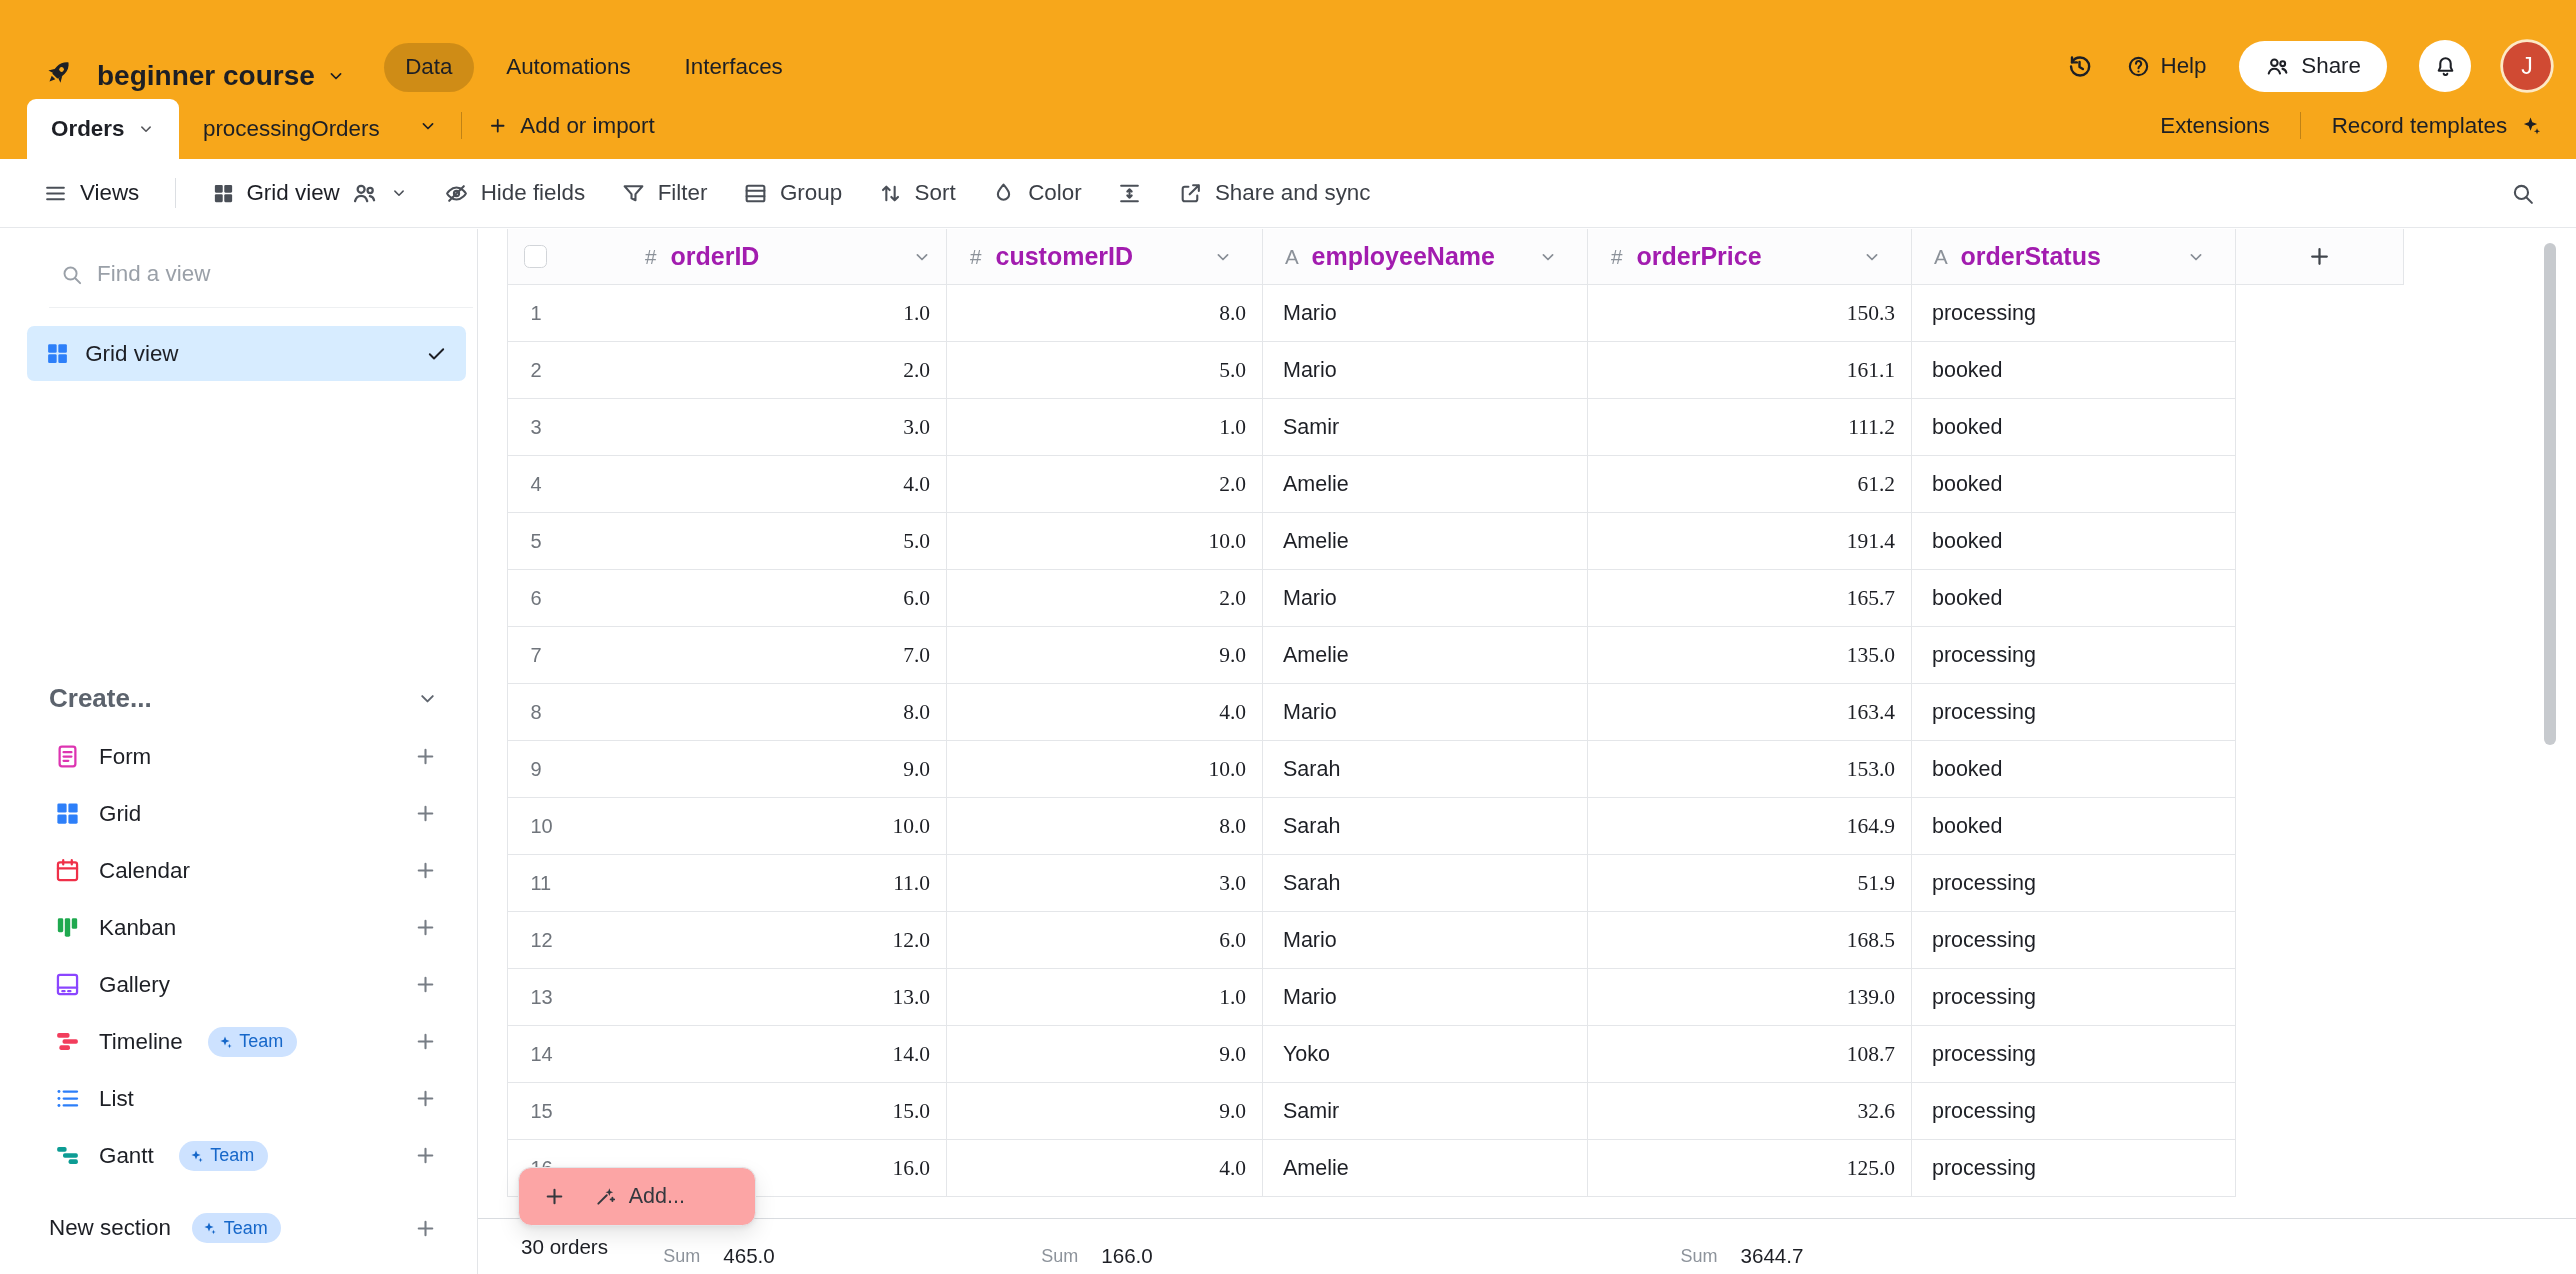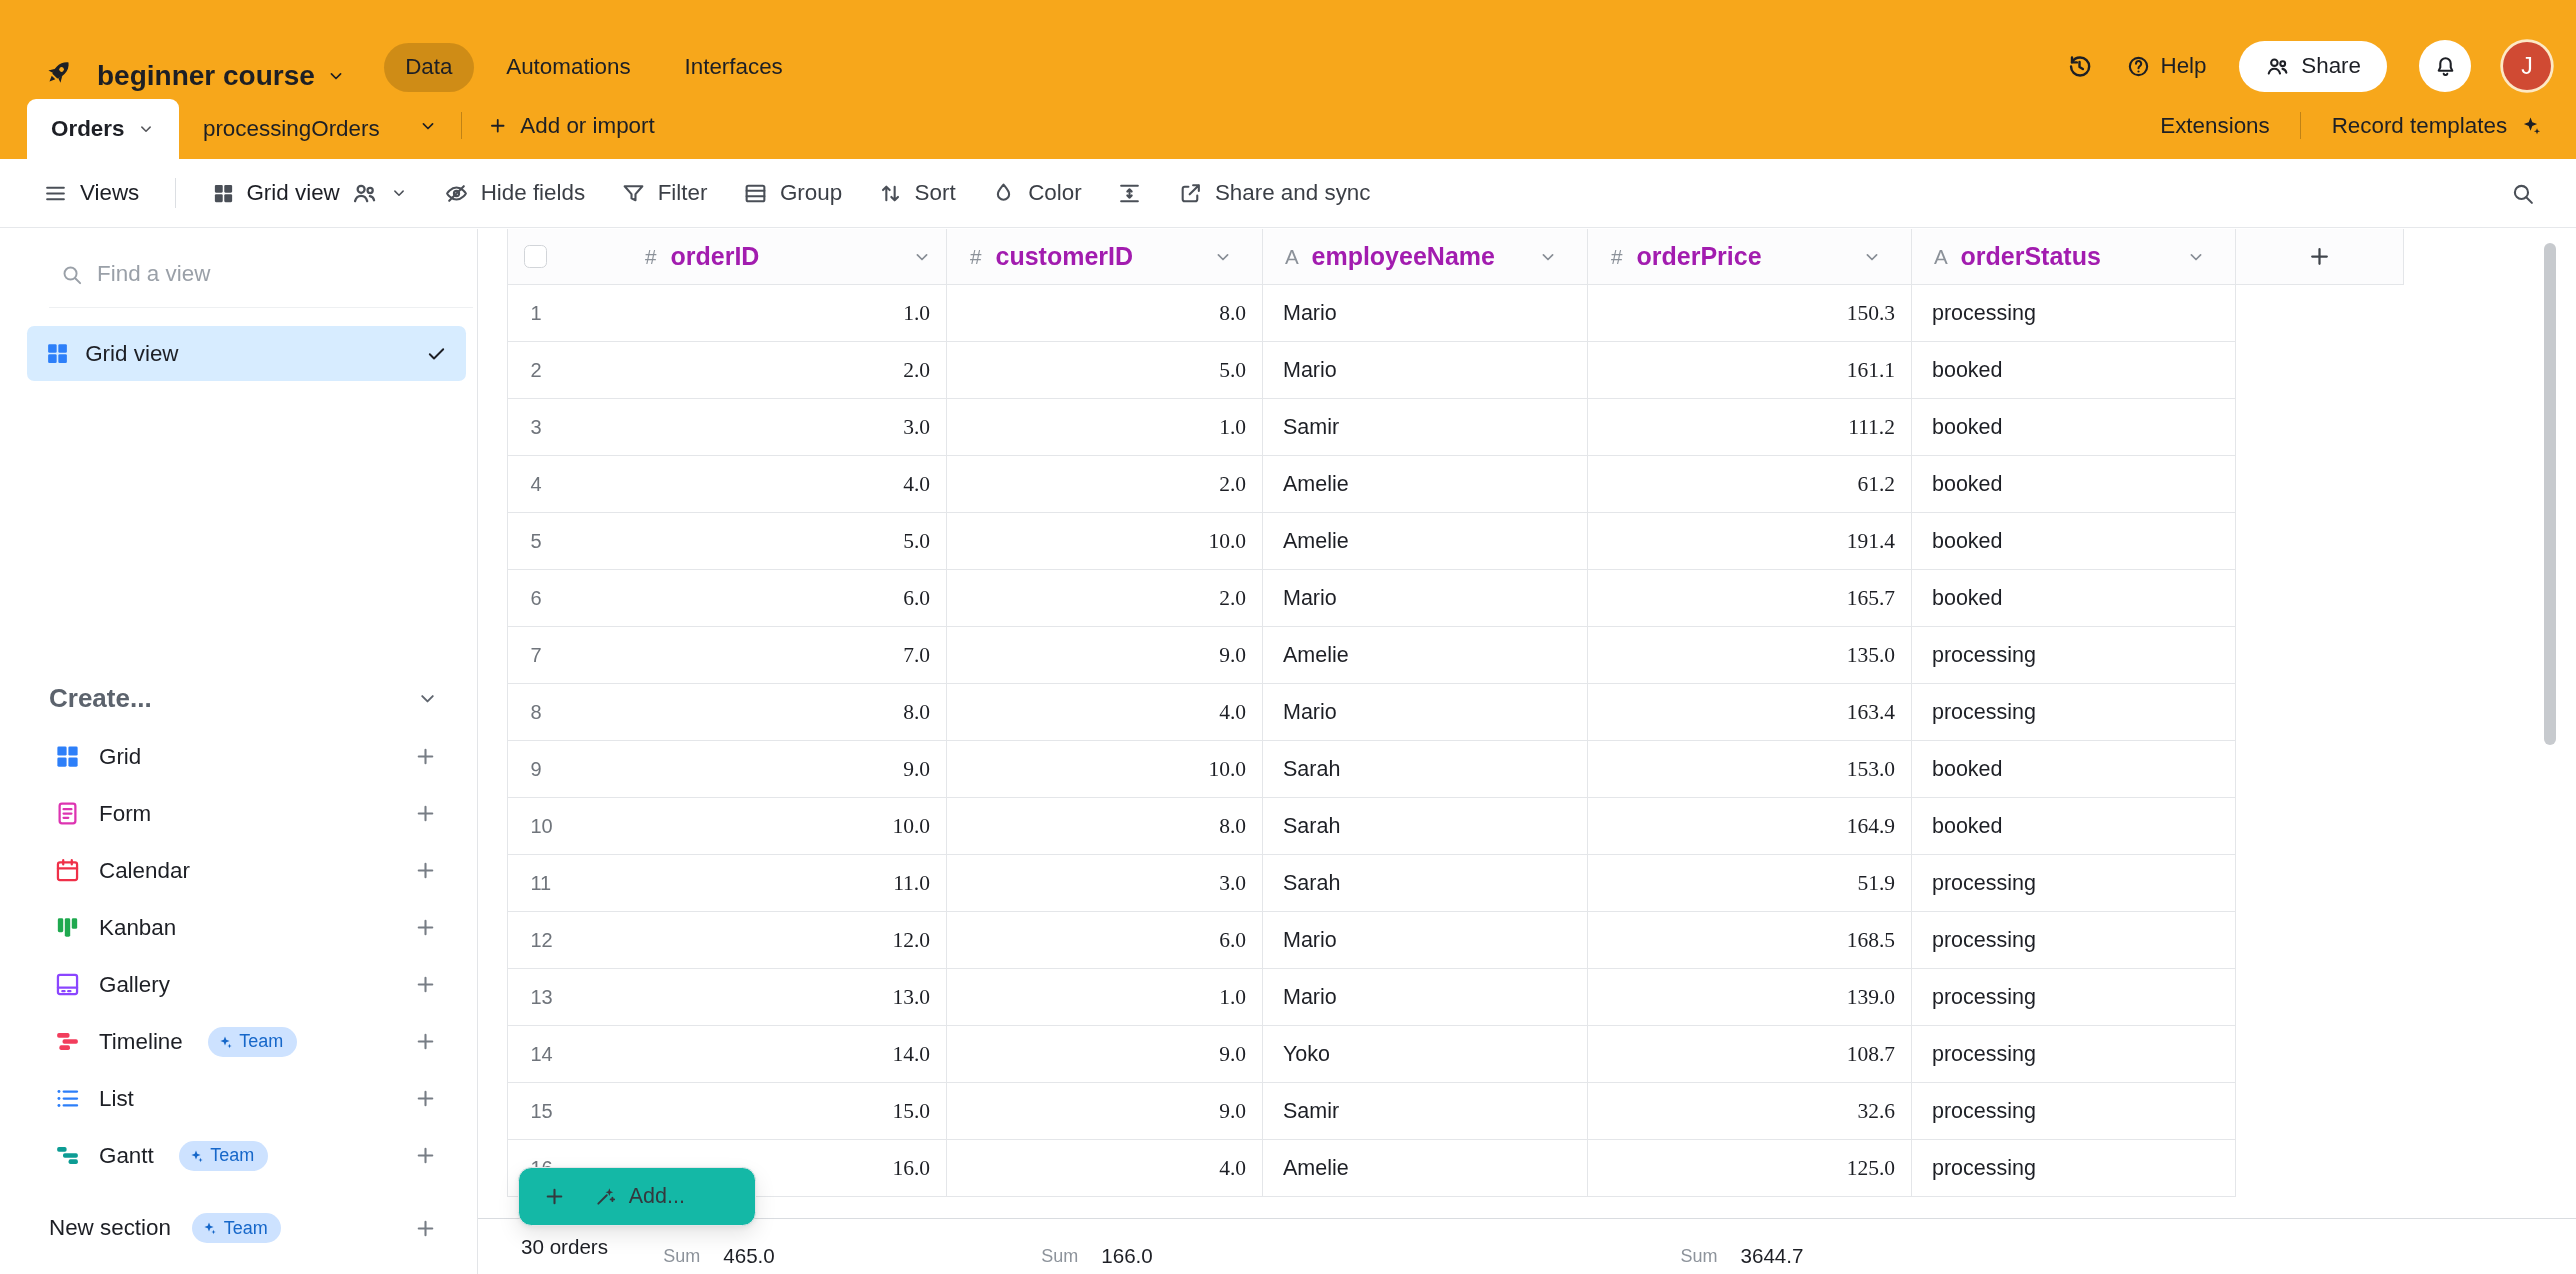--- a/index.html
+++ b/index.html
@@ -99,21 +99,21 @@
   .hcell.addcol{justify-content:center;color:#40454c;}
   .grid-row{display:flex;height:57px;background:#fff;}
   .cell{border-right:0.9px solid var(--border);border-bottom:0.9px solid var(--border);display:flex;align-items:center;font-size:21.5px;cursor:pointer;}
   .cell.first{border-left:0.9px solid var(--border);}
   .rownum{width:72px;padding-left:22.4px;font-size:20px;color:#6f747b;flex:none;}
   .val{flex:1;white-space:nowrap;overflow:hidden;}
   .val.num{text-align:right;padding-right:16px;font-family:Liberation Serif, serif;}
   .val.text{text-align:left;padding-left:20px;}
 
   
-  .add-pill{position:absolute;left:40px;top:938px;width:238px;height:59px;background:#14b8a6;border:0.9px solid #e3e5e8;border-radius:13.4px;box-shadow:0 9px 21.5px rgba(0,0,0,0.10),0 1.8px 5.4px rgba(0,0,0,0.06);display:flex;align-items:center;padding:0 23px;gap:27px;z-index:6;cursor:pointer;color:#34383e;}
+  .add-pill{position:absolute;left:40px;top:938px;width:238px;height:59px;background:#fca5a5;border:0.9px solid #e3e5e8;border-radius:13.4px;box-shadow:0 9px 21.5px rgba(0,0,0,0.10),0 1.8px 5.4px rgba(0,0,0,0.06);display:flex;align-items:center;padding:0 23px;gap:27px;z-index:6;cursor:pointer;color:#34383e;}
   .wandgrp{display:flex;align-items:center;gap:11.7px;font-size:21.5px;color:#34383e;}
 
   
   .summary{position:absolute;left:0;right:0;bottom:0;height:57px;background:#fff;border-top:0.9px solid #d9dce0;z-index:4;}
   .row-count{position:absolute;left:43px;top:50%;transform:translateY(-50%);font-size:20.6px;color:#1d1f25;font-weight:500;}
   .sum-cell{position:absolute;top:9px;height:100%;display:flex;align-items:center;justify-content:center;gap:23px;padding-right:16px;}
   .sum-lbl{font-size:18px;color:#8d939b;}
   .sum-val{font-size:20.6px;font-weight:500;color:#1d1f25;}
 
   
@@ -374,45 +374,45 @@
         <div class="create-header">
           <span class="create-title">Create...</span>
           <span class="ic s26 gray2">
               <svg viewBox="0 0 24 24" fill="none" stroke="currentColor" stroke-width="2" stroke-linecap="round" stroke-linejoin="round">
                 <path d="M6.5 9.5l5.5 5.5 5.5-5.5"></path>
               </svg>
             </span>
         </div>
         <div id="create-list">
             <div class="create-item">
+              <span class="ic s30 citem-icon" style="color: rgb(221, 52, 177);">
+                <svg viewBox="0 0 24 24" fill="none" stroke="currentColor" stroke-width="2" stroke-linecap="round" stroke-linejoin="round">
+                  <rect x="5" y="3.3" width="14" height="17.4" rx="2"></rect>
+                  <path d="M8.5 8.2h7M8.5 12h7M8.5 15.8h4.2"></path>
+                </svg>
+              </span>
+              <span class="citem-label">Form</span>
+              <span class="ic s28 citem-plus">
+                <svg viewBox="0 0 24 24" fill="none" stroke="currentColor" stroke-width="2" stroke-linecap="round" stroke-linejoin="round">
+                  <path d="M12 5.5v13M5.5 12h13"></path>
+                </svg>
+              </span>
+            </div>
+            <div class="create-item">
               <span class="ic s30 citem-icon" style="color: rgb(45, 127, 249);">
                 <svg viewBox="0 0 24 24" fill="none" stroke="currentColor" stroke-width="2" stroke-linecap="round" stroke-linejoin="round">
                   <g fill="currentColor" stroke="none">
                     <rect x="3" y="3" width="8.2" height="8.2" rx="1.2"></rect>
                     <rect x="12.8" y="3" width="8.2" height="8.2" rx="1.2"></rect>
                     <rect x="3" y="12.8" width="8.2" height="8.2" rx="1.2"></rect>
                     <rect x="12.8" y="12.8" width="8.2" height="8.2" rx="1.2"></rect>
                   </g>
                 </svg>
               </span>
               <span class="citem-label">Grid</span>
-              <span class="ic s28 citem-plus">
-                <svg viewBox="0 0 24 24" fill="none" stroke="currentColor" stroke-width="2" stroke-linecap="round" stroke-linejoin="round">
-                  <path d="M12 5.5v13M5.5 12h13"></path>
-                </svg>
-              </span>
-            </div>
-            <div class="create-item">
-              <span class="ic s30 citem-icon" style="color: rgb(221, 52, 177);">
-                <svg viewBox="0 0 24 24" fill="none" stroke="currentColor" stroke-width="2" stroke-linecap="round" stroke-linejoin="round">
-                  <rect x="5" y="3.3" width="14" height="17.4" rx="2"></rect>
-                  <path d="M8.5 8.2h7M8.5 12h7M8.5 15.8h4.2"></path>
-                </svg>
-              </span>
-              <span class="citem-label">Form</span>
               <span class="ic s28 citem-plus">
                 <svg viewBox="0 0 24 24" fill="none" stroke="currentColor" stroke-width="2" stroke-linecap="round" stroke-linejoin="round">
                   <path d="M12 5.5v13M5.5 12h13"></path>
                 </svg>
               </span>
             </div>
             <div class="create-item">
               <span class="ic s30 citem-icon" style="color: rgb(239, 48, 73);">
                 <svg viewBox="0 0 24 24" fill="none" stroke="currentColor" stroke-width="2" stroke-linecap="round" stroke-linejoin="round">
                   <rect x="3.5" y="4.8" width="17" height="15.7" rx="1.8"></rect>

